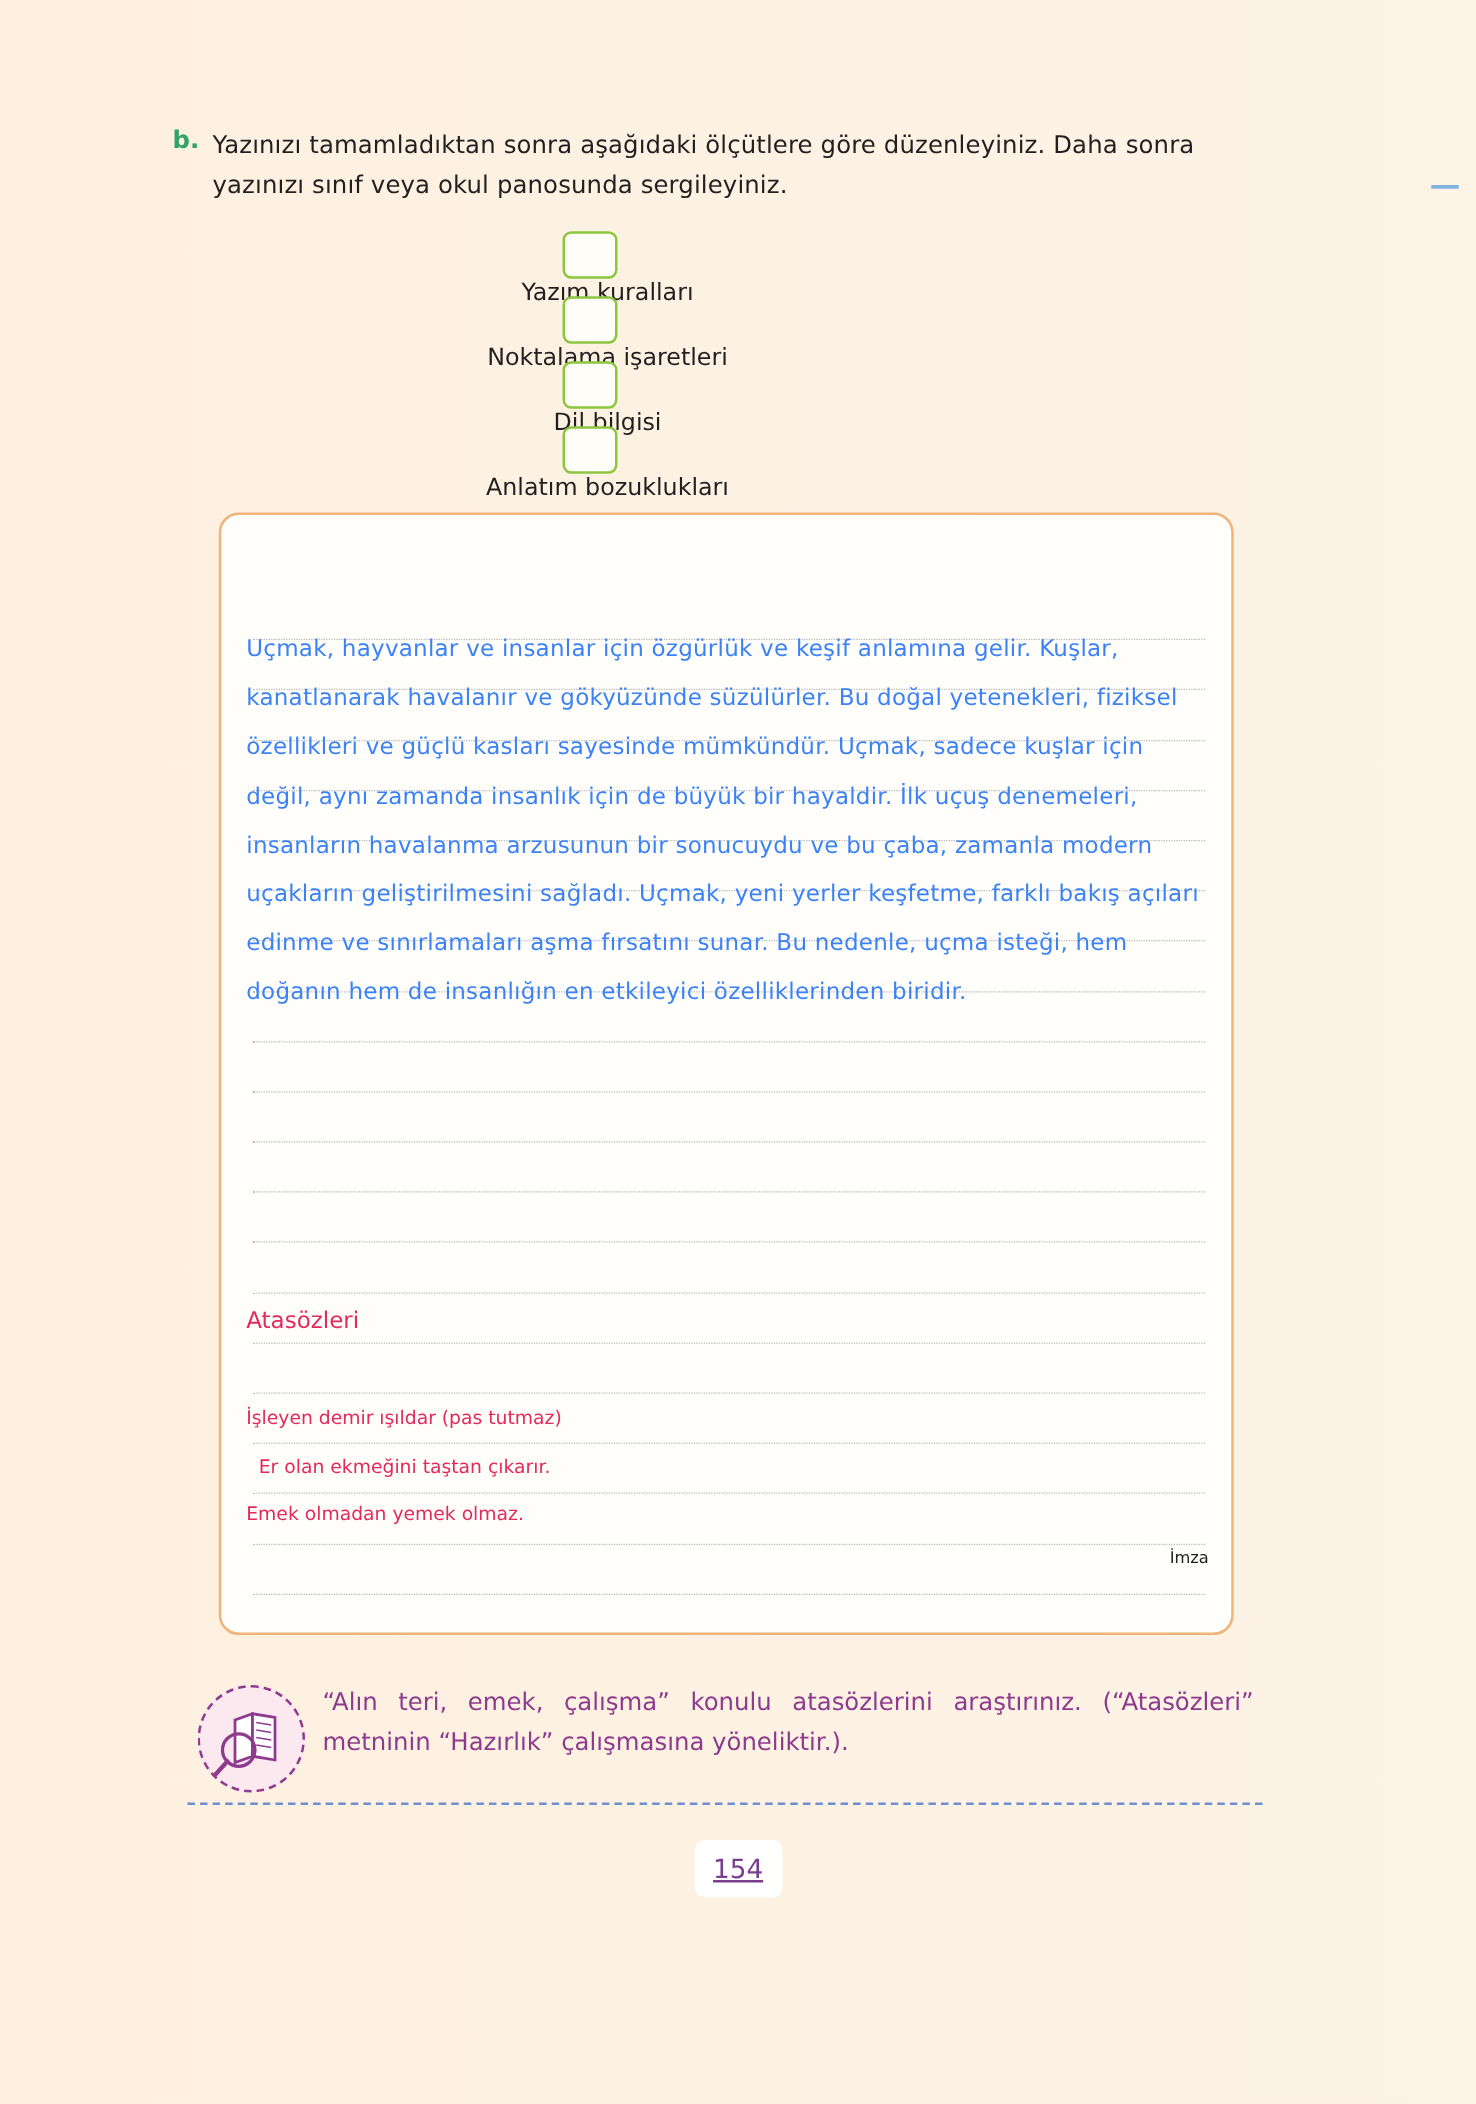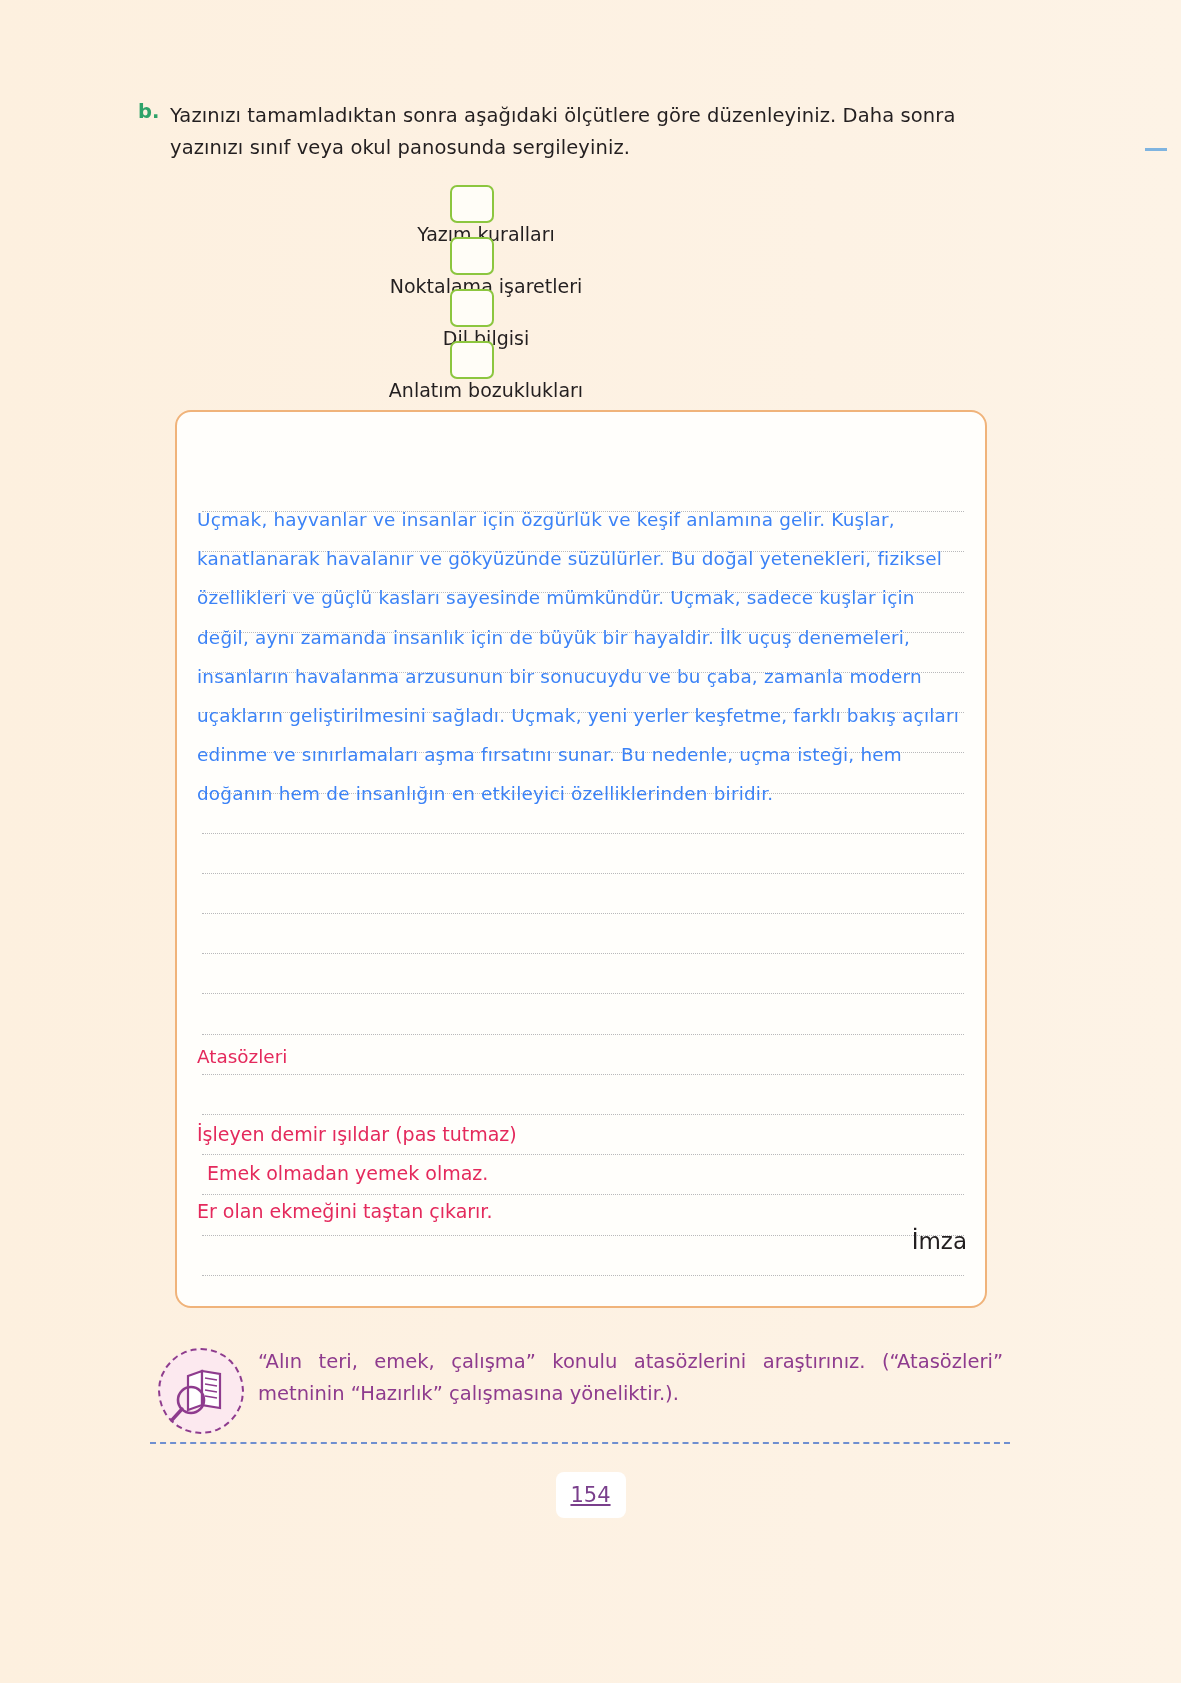--- a/index.html
+++ b/index.html
@@ -127,30 +127,30 @@
     color: #e4295c;
     font-size: 18.4px;
     line-height: 39.2px;
   }
   .hand-proverbs {
     position: absolute;
     left: 20px;
     top: 703px;
     width: 600px;
     color: #e4295c;
-    font-size: 19px;
+    font-size: 15px;
     line-height: 38.5px;
   }
   .hand-proverbs div:nth-child(2) { padding-left: 10px; }
 
   .signature {
     position: absolute;
     right: 18px;
     bottom: 52px;
-    font-size: 23px;
+    font-size: 13px;
     color: #231f20;
   }
 
   
   .note {
     position: absolute;
     left: 150px;
     top: 1338px;
     width: 860px;
   }
@@ -260,22 +260,22 @@
       <div class="line"></div>
       <div class="line"></div>
     </div>
 
     <div class="hand">Uçmak, hayvanlar ve insanlar için özgürlük ve keşif anlamına gelir. Kuşlar, kanatlanarak havalanır ve gökyüzünde süzülürler. Bu doğal yetenekleri, fiziksel özellikleri ve güçlü kasları sayesinde mümkündür. Uçmak, sadece kuşlar için değil, aynı zamanda insanlık için de büyük bir hayaldir. İlk uçuş denemeleri, insanların havalanma arzusunun bir sonucuydu ve bu çaba, zamanla modern uçakların geliştirilmesini sağladı. Uçmak, yeni yerler keşfetme, farklı bakış açıları edinme ve sınırlamaları aşma fırsatını sunar. Bu nedenle, uçma isteği, hem doğanın hem de insanlığın en etkileyici özelliklerinden biridir.</div>
 
     <div class="hand-proverb-title">Atasözleri</div>
 
     <div class="hand-proverbs">
       <div>İşleyen demir ışıldar (pas tutmaz)</div>
+      <div>Er olan ekmeğini taştan çıkarır.</div>
       <div>Emek olmadan yemek olmaz.</div>
-      <div>Er olan ekmeğini taştan çıkarır.</div>
     </div>
 
     <div class="signature">İmza</div>
   </div>
 
   <div class="note">
     <div class="note-icon">
       <div class="circle"></div>
       <svg width="90" height="90" viewBox="0 0 90 90" style="position:absolute;left:0;top:0;">
         <path d="M30 28 L30 62 L44 57 L44 23 Z" fill="#ffffff" stroke="#8e3b8e" stroke-width="2.2"></path>

